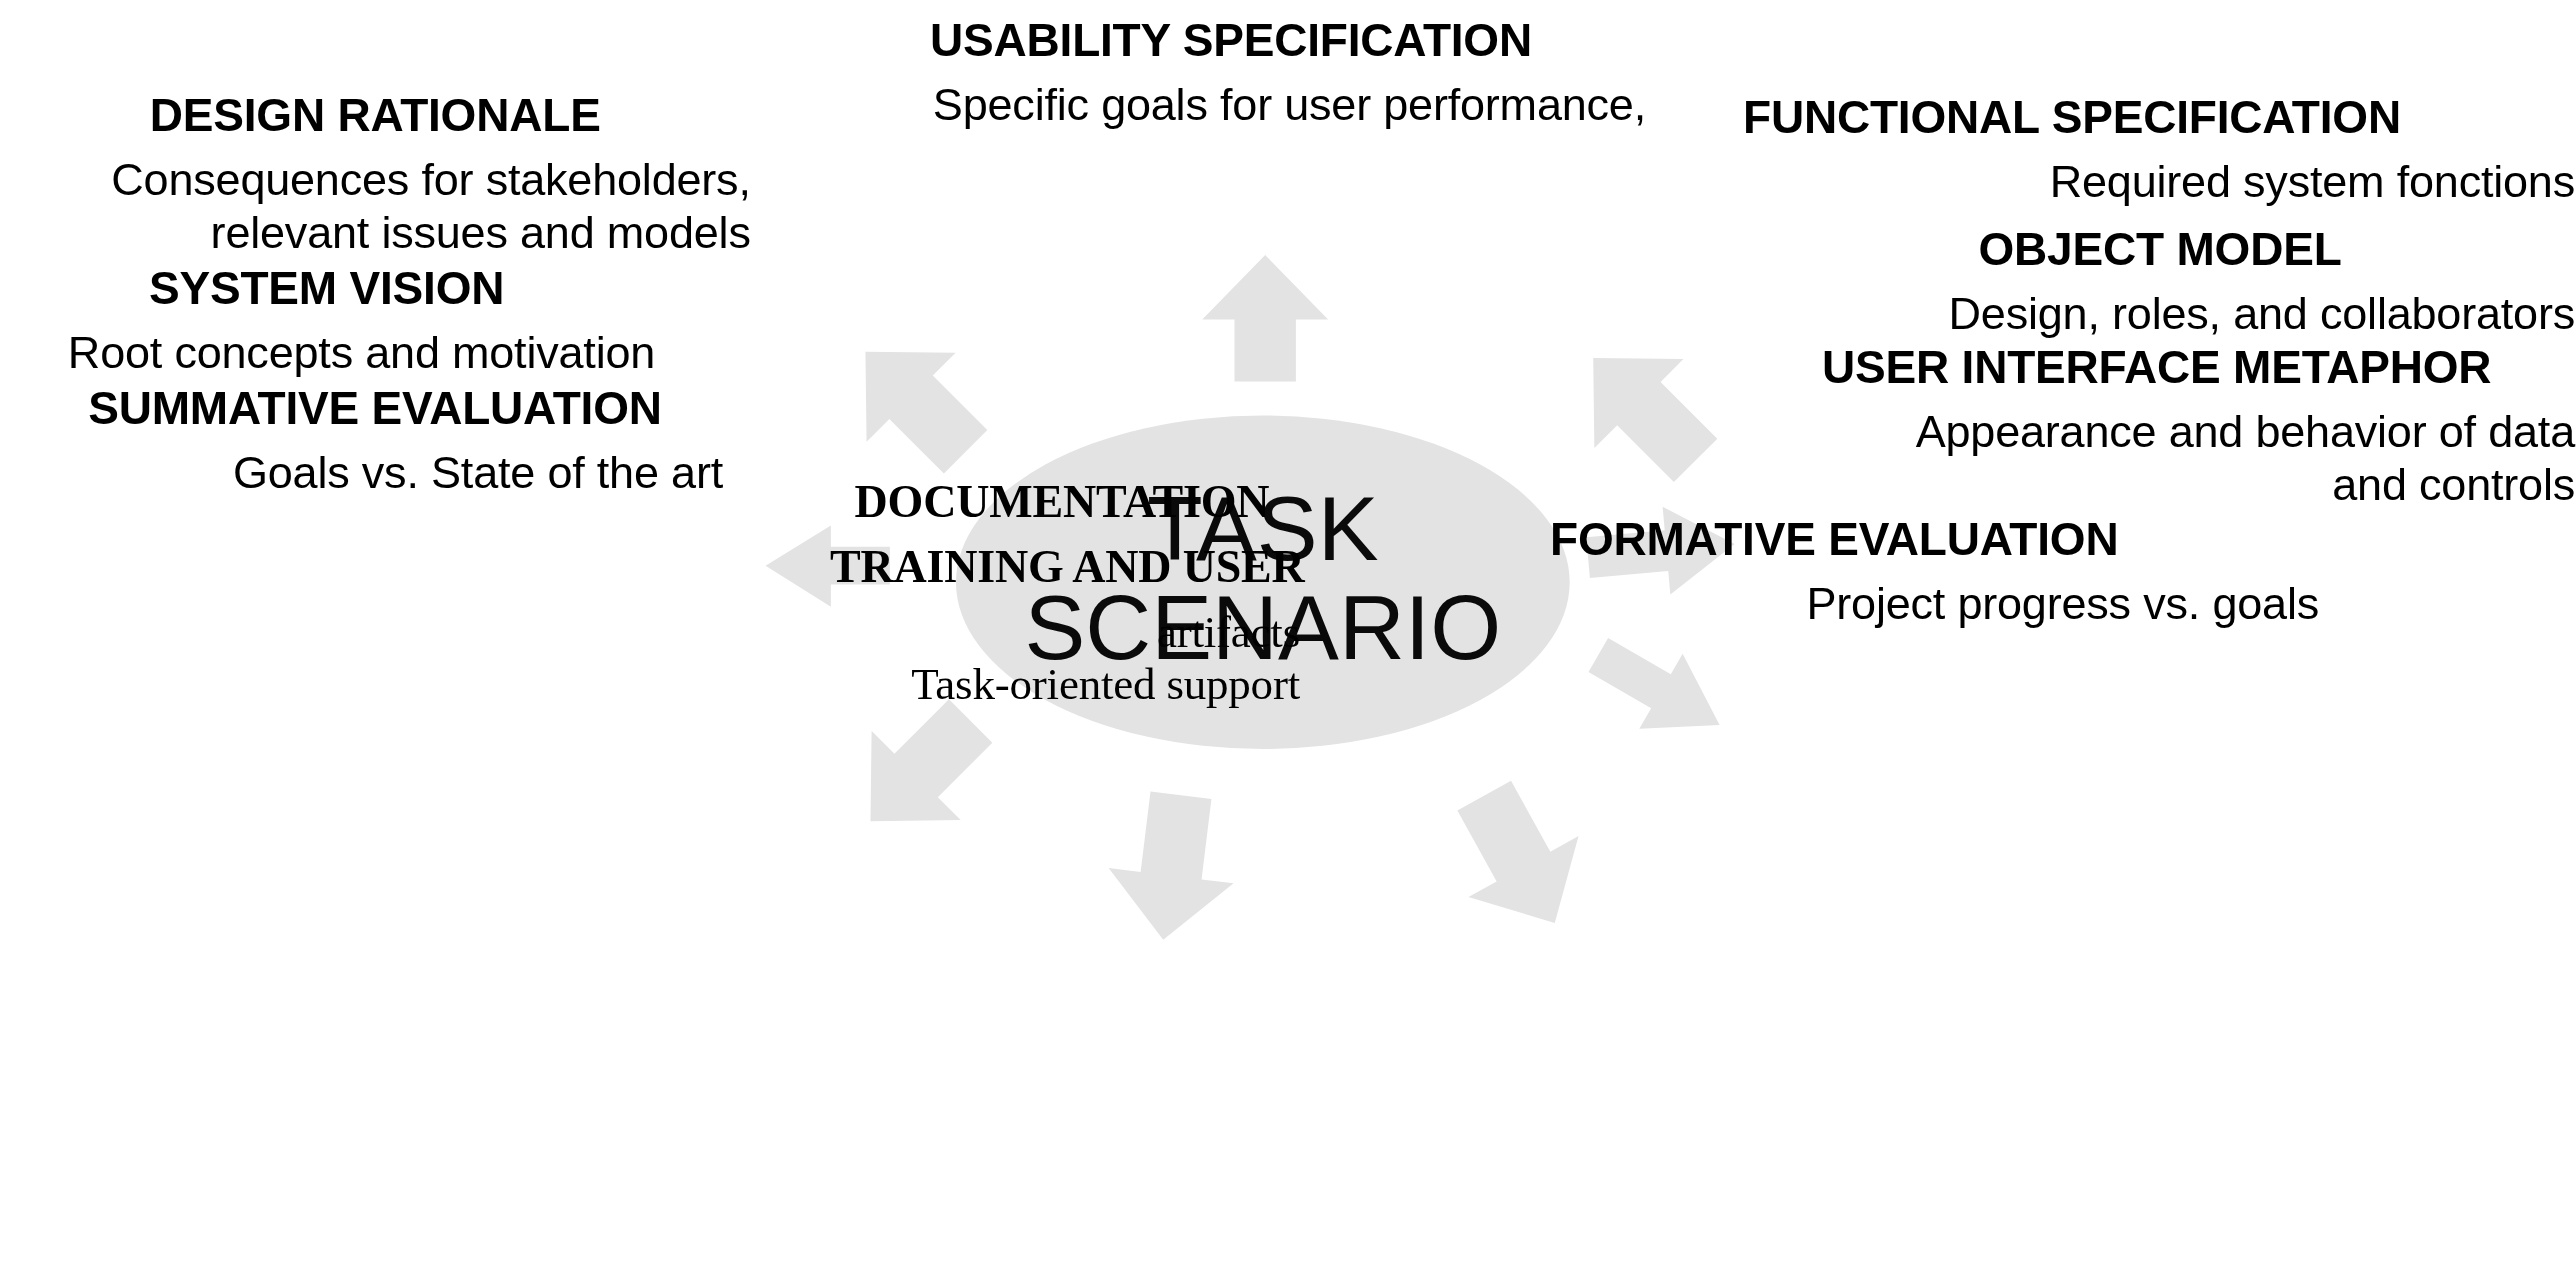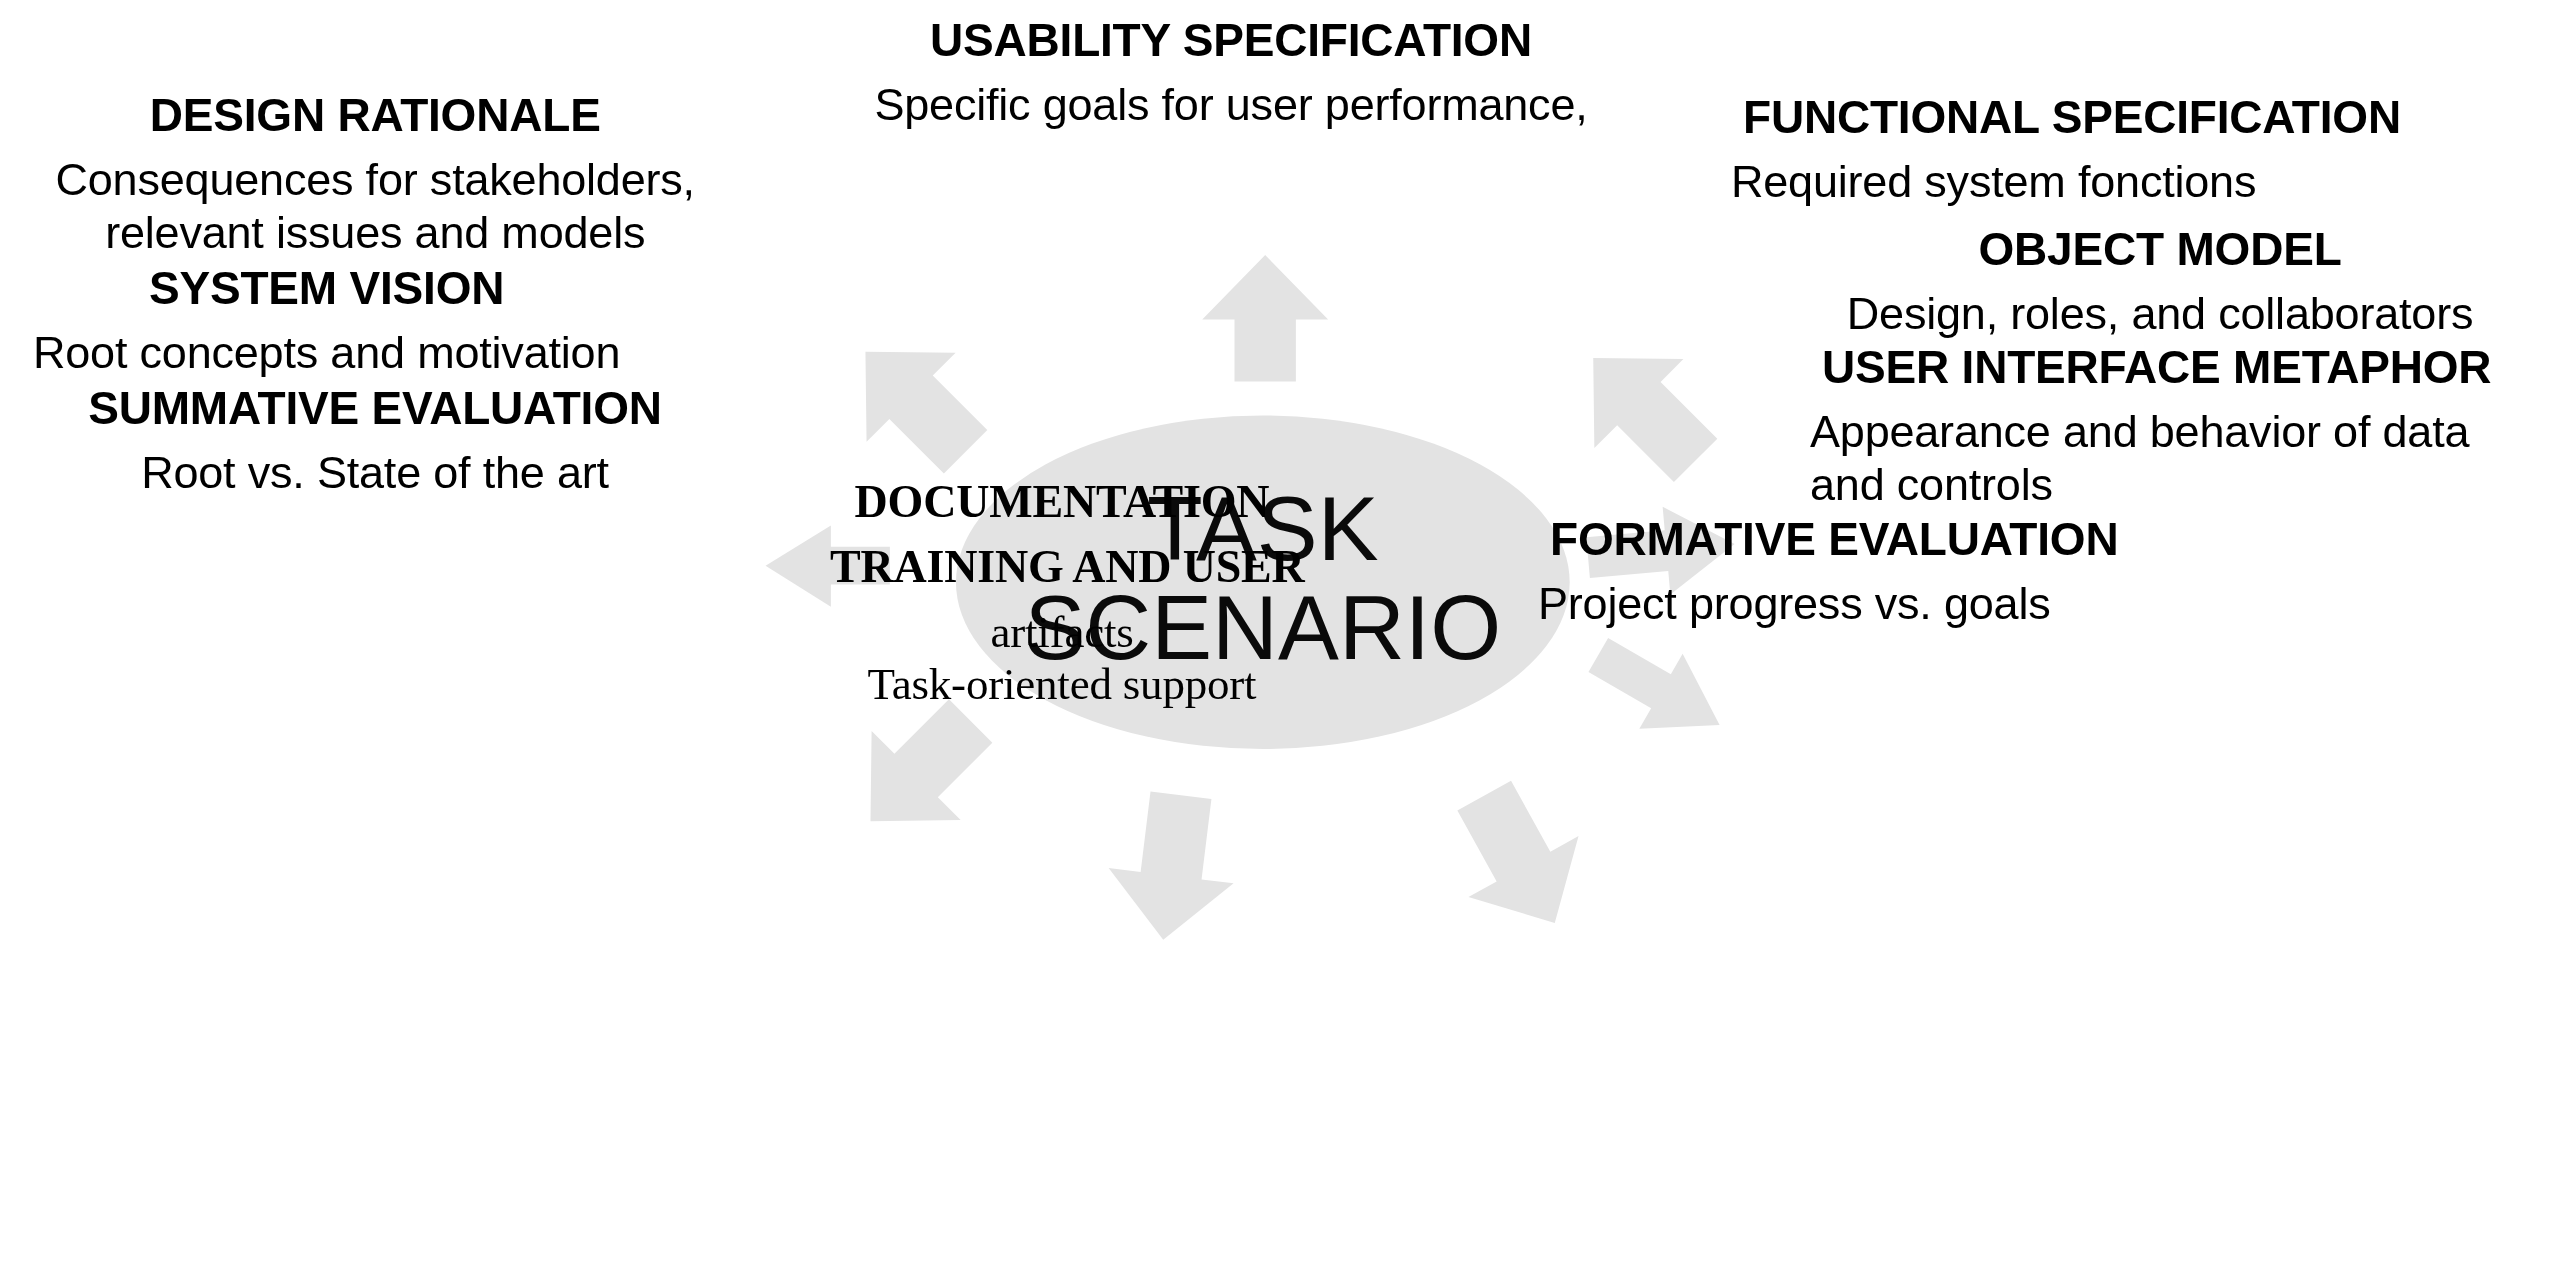--- a/index.html
+++ b/index.html
@@ -46,21 +46,22 @@
     font-weight: 700;
     font-size: 46px;
     letter-spacing: -0.2px;
     white-space: nowrap;
     margin: 12px;
   }
   .node .dsc {
     font-weight: 400;
     font-size: 45px;
     letter-spacing: -0.2px;
-    margin: 0;
+    margin: 6px;
+    text-align: right;
   }
   .node .dsc .ln { display: block; }
 
   .al-c { text-align: center; }
   .al-l { text-align: left; }
 
   
   #node-usability-specification   { left: 810px; top: 1.6px;    width: 842px; }
   #node-design-rationale          { left: -6.3px;   top: 77px;   width: 763px;  }
   #node-functional-specification  { left: 1731px; top: 79px;  width: 850px; }
@@ -155,21 +156,21 @@
     <p class="ttl">USER INTERFACE METAPHOR</p>
     <p class="dsc">
       <span class="ln">Appearance and behavior of data</span>
       <span class="ln">and controls</span>
     </p>
   </div>
 
   <div class="node al-c" id="node-summative-evaluation">
     <p class="ttl">SUMMATIVE EVALUATION</p>
     <p class="dsc">
-      <span class="ln">Root vs. State of the art</span>
+      <span class="ln">Goals vs. State of the art</span>
     </p>
   </div>
 
   <div class="node al-c" id="node-documentation-training">
     <p class="ttl">DOCUMENTATION</p>
     <p class="ttl">TRAINING AND USER</p>
     <p class="dsc">
       <span class="ln">artifacts</span>
       <span class="ln">Task-oriented support</span>
     </p>

